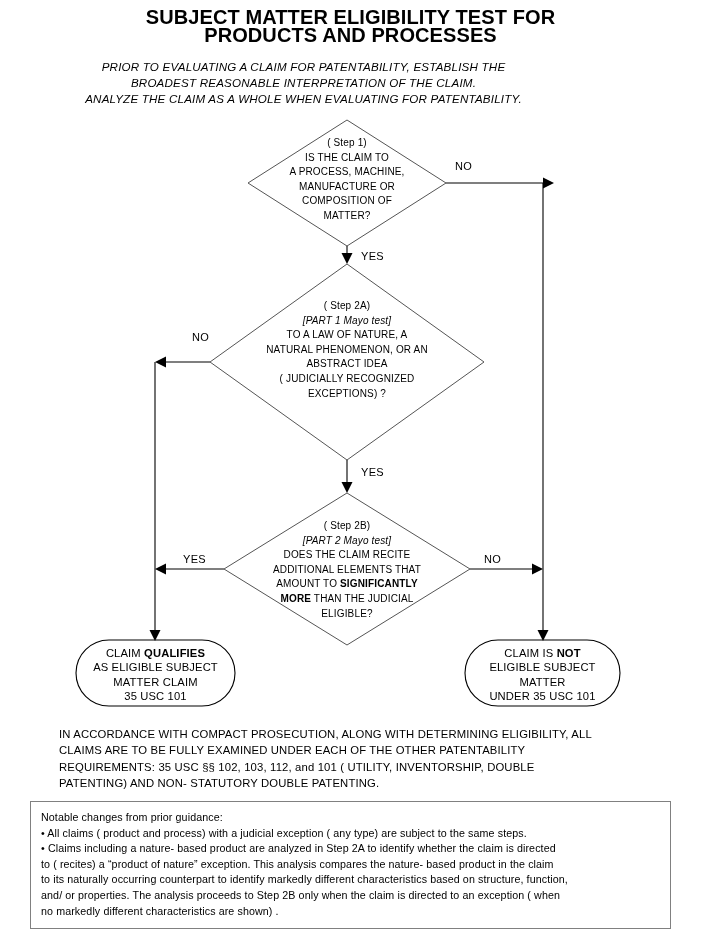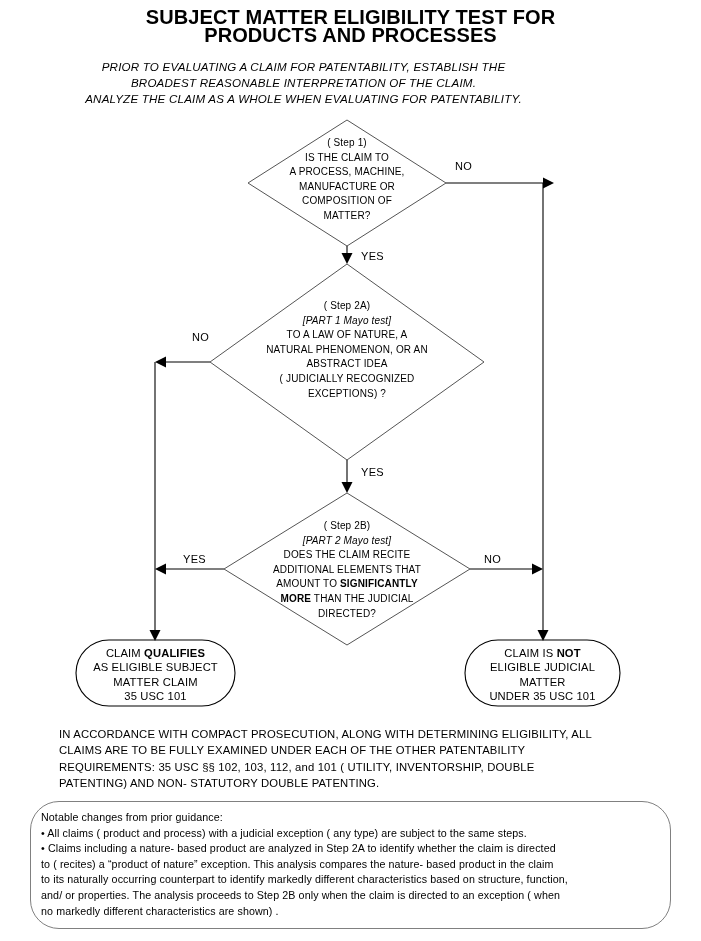--- a/index.html
+++ b/index.html
@@ -204,48 +204,48 @@
   <div class="edge-label" style="left:192px; top:331px;">NO</div>
   <div class="edge-label" style="left:361px; top:466px;">YES</div>
 
   <div class="node-text" style="left:222px; top:519px; width:250px;">
     <div>( Step  2B)</div>
     <div class="mayo">[PART  2 Mayo  test]</div>
     <div>DOES  THE  CLAIM  RECITE</div>
     <div>ADDITIONAL  ELEMENTS  THAT</div>
     <div><span>AMOUNT  TO  </span><b>SIGNIFICANTLY</b></div>
     <div><b>MORE</b><span>  THAN  THE  JUDICIAL</span></div>
-    <div>DIRECTED?</div>
+    <div>ELIGIBLE?</div>
   </div>
 
   <div class="edge-label" style="left:183px; top:553px;">YES</div>
   <div class="edge-label" style="left:484px; top:553px;">NO</div>
 
   <div class="oval-text" style="left:76px; top:646px; width:159px;">
     <div><span>CLAIM  </span><b>QUALIFIES</b></div>
     <div>AS  ELIGIBLE  SUBJECT</div>
     <div>MATTER  CLAIM</div>
     <div>35  USC  101</div>
   </div>
 
   <div class="oval-text" style="left:465px; top:646px; width:155px;">
     <div><span>CLAIM  IS  </span><b>NOT</b></div>
-    <div>ELIGIBLE  JUDICIAL</div>
+    <div>ELIGIBLE  SUBJECT</div>
     <div>MATTER</div>
     <div>UNDER  35  USC  101</div>
   </div>
 
   <div class="para" style="left:59px; top:726px; width:584px;">
     <div>IN ACCORDANCE  WITH  COMPACT  PROSECUTION,  ALONG  WITH  DETERMINING  ELIGIBILITY,  ALL</div>
     <div>CLAIMS  ARE  TO  BE  FULLY  EXAMINED  UNDER  EACH  OF  THE  OTHER  PATENTABILITY</div>
     <div>REQUIREMENTS:  35  USC  §§  102,  103,  112,  and  101 ( UTILITY,  INVENTORSHIP,  DOUBLE</div>
     <div>PATENTING)   AND  NON- STATUTORY  DOUBLE  PATENTING.</div>
   </div>
 
-  <div class="notes-box" style="left:30px; top:801px; width:641px; height:128px;border-radius:29px;">
+  <div class="notes-box" style="left:30px; top:801px; width:641px; height:128px;">
     <div class="notes-inner">
       <div class="notes-line notes-head">Notable  changes  from  prior  guidance:</div>
 
       <div class="bullet-row">
         <span>•</span>
         <span>All  claims ( product  and  process)   with  a  judicial  exception ( any  type)   are  subject  to  the  same  steps.</span>
       </div>
 
       <div class="bullet-row">
         <span>•</span>

